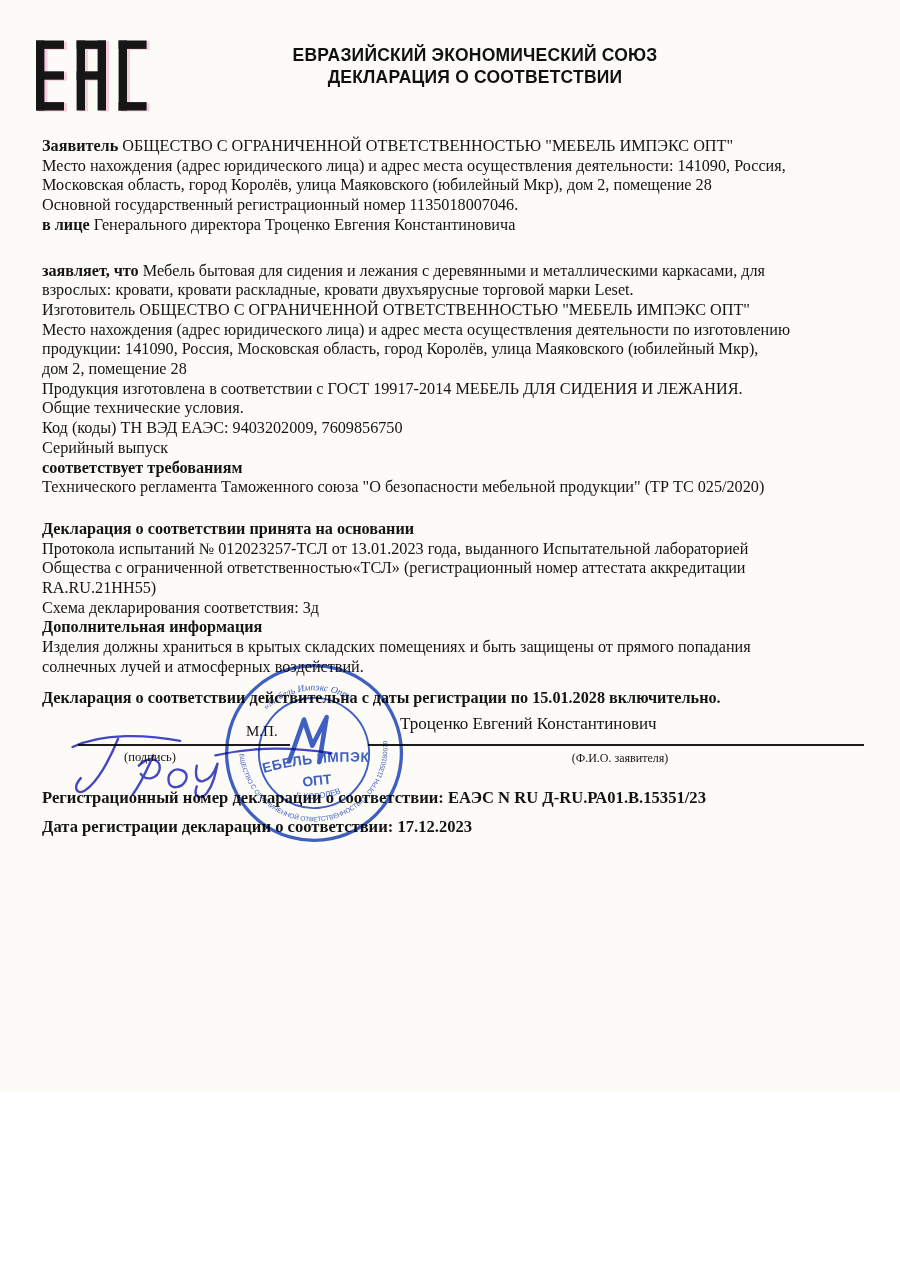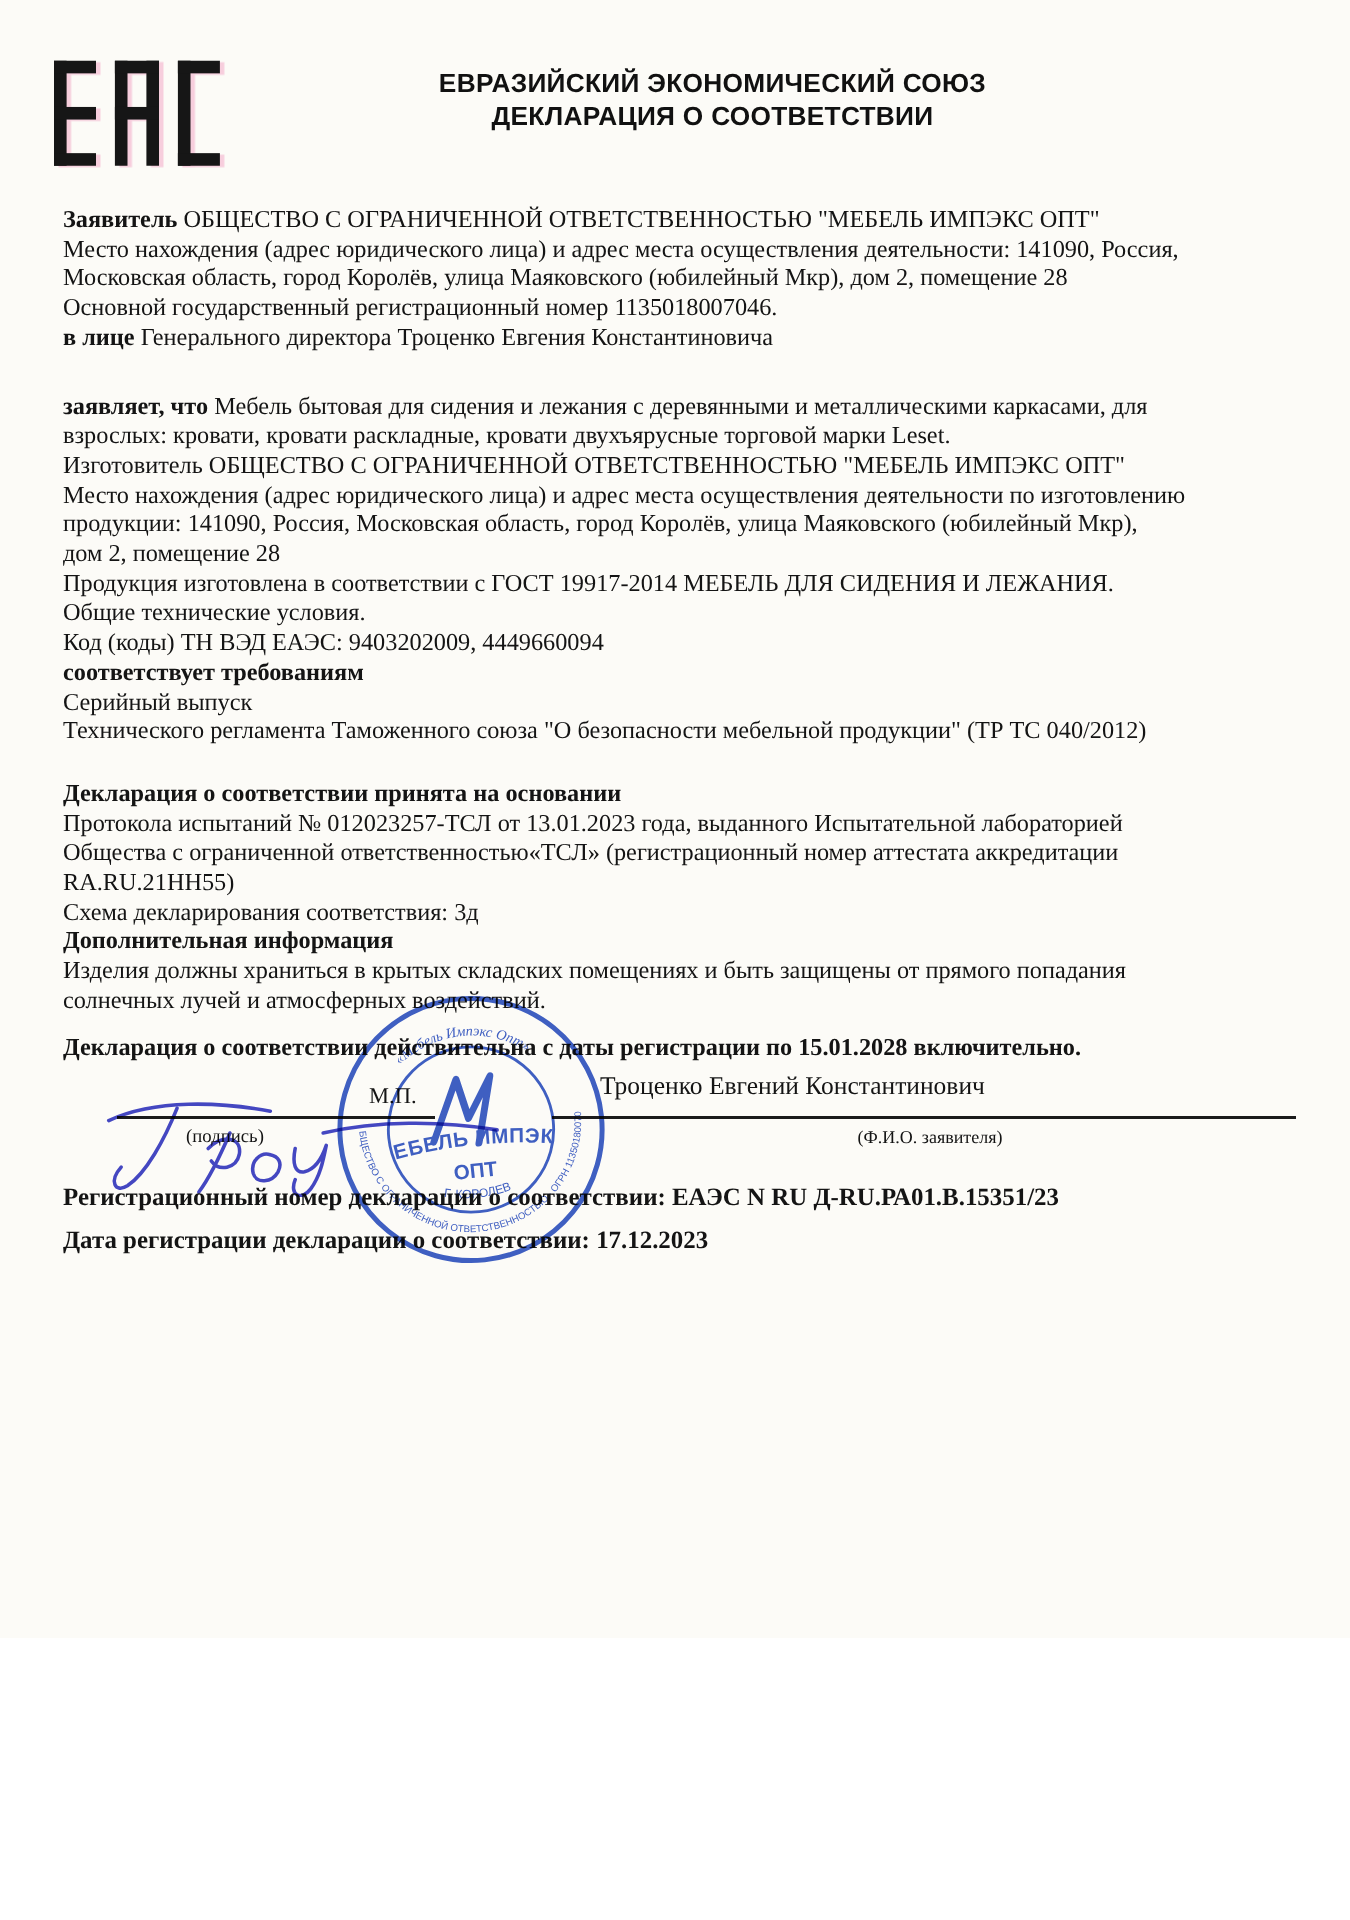--- a/index.html
+++ b/index.html
@@ -88,24 +88,24 @@
         </div>
         <div class="sec sec-declares">
           <p><span class="b">заявляет, что </span><span>Мебель бытовая для сидения и лежания с деревянными и металлическими каркасами, для
 взрослых: кровати, кровати раскладные, кровати двухъярусные торговой марки Leset.</span></p>
           <p><span>Изготовитель ОБЩЕСТВО С ОГРАНИЧЕННОЙ ОТВЕТСТВЕННОСТЬЮ "МЕБЕЛЬ ИМПЭКС ОПТ"</span></p>
           <p><span>Место нахождения (адрес юридического лица) и адрес места осуществления деятельности по изготовлению
 продукции: 141090, Россия, Московская область, город Королёв, улица Маяковского (юбилейный Мкр),
 дом 2, помещение 28</span></p>
           <p><span>Продукция изготовлена в соответствии с ГОСТ 19917-2014 МЕБЕЛЬ ДЛЯ СИДЕНИЯ И ЛЕЖАНИЯ.
 Общие технические условия.</span></p>
-          <p><span>Код (коды) ТН ВЭД ЕАЭС: 9403202009, 4449660094</span></p>
+          <p><span>Код (коды) ТН ВЭД ЕАЭС: 9403202009, 7609856750</span></p>
+          <p><span>Серийный выпуск</span></p>
           <p><span class="b">соответствует требованиям</span></p>
-          <p><span>Серийный выпуск</span></p>
-          <p><span>Технического регламента Таможенного союза "О безопасности мебельной продукции" (ТР ТС 040/2012)</span></p>
+          <p><span>Технического регламента Таможенного союза "О безопасности мебельной продукции" (ТР ТС 025/2020)</span></p>
         </div>
         <div class="sec sec-basis">
           <p><span class="b">Декларация о соответствии принята на основании</span></p>
           <p><span>Протокола испытаний № 012023257-ТСЛ от 13.01.2023 года, выданного Испытательной лабораторией
 Общества с ограниченной ответственностью«ТСЛ» (регистрационный номер аттестата аккредитации
 RA.RU.21НН55)</span></p>
           <p><span>Схема декларирования соответствия: 3д</span></p>
           <p><span class="b">Дополнительная информация</span></p>
           <p><span>Изделия должны храниться в крытых складских помещениях и быть защищены от прямого попадания
 солнечных лучей и атмосферных воздействий.</span></p>

